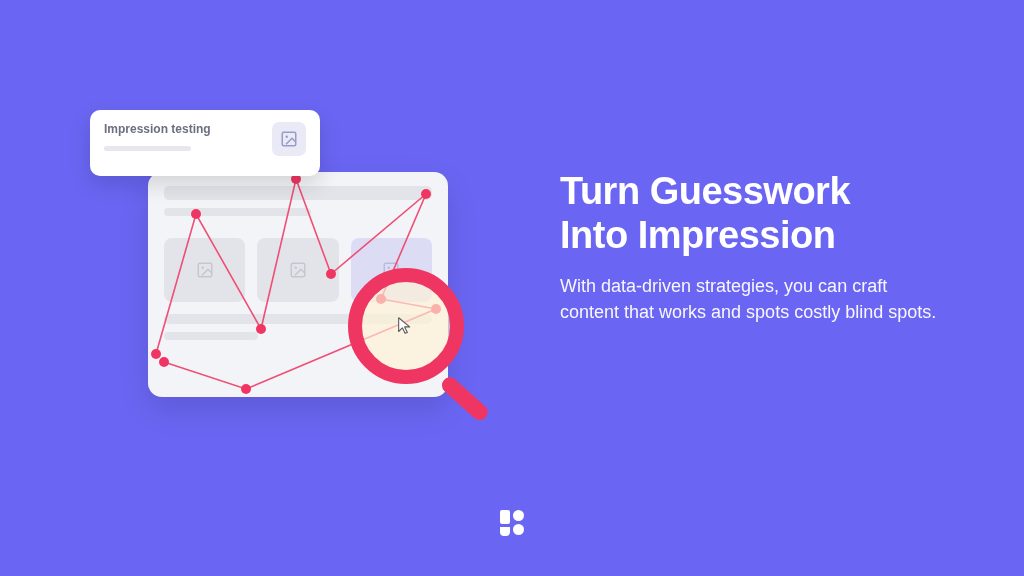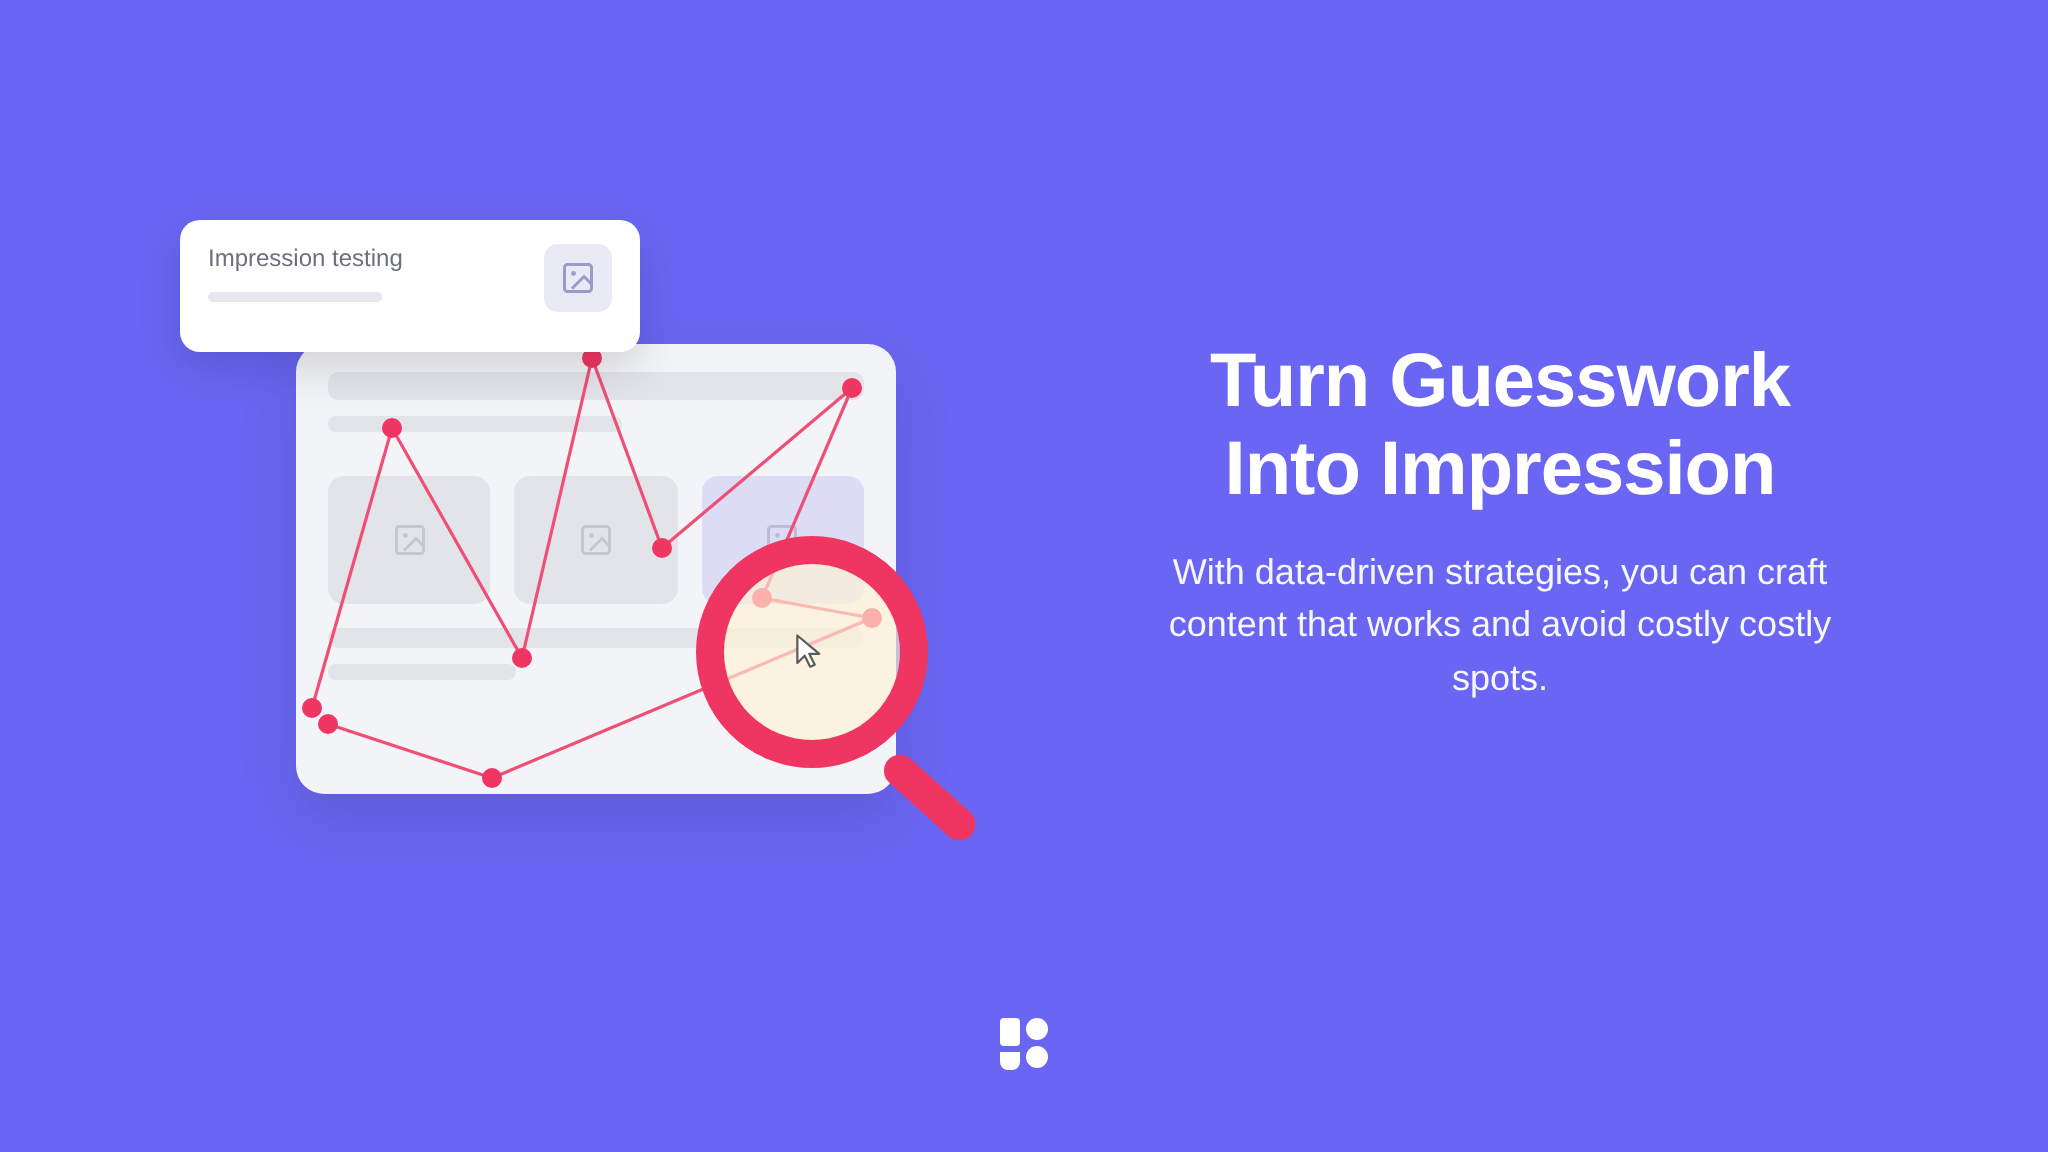--- a/index.html
+++ b/index.html
@@ -10,21 +10,20 @@
     font-family: -apple-system, BlinkMacSystemFont, "Segoe UI", Helvetica, Arial, sans-serif;
     position: relative;
     overflow: hidden;
   }
   .content-right {
     position: absolute;
     left: 560px;
     top: 170px;
     width: 380px;
     color: #fff;
-    text-align: center;
   }
   .headline {
     font-size: 38px;
     font-weight: 700;
     line-height: 1.15;
     letter-spacing: -0.5px;
     margin-bottom: 16px;
   }
   .subtext {
     font-size: 18px;
@@ -104,21 +103,21 @@
     width: 230px;
     height: 66px;
     background: #ffffff;
     border-radius: 10px;
     box-shadow: 0 8px 22px rgba(0,0,0,0.14);
     padding: 12px 14px;
     display: flex;
     align-items: flex-start;
     gap: 10px;
   }
-  .impression-text { flex: 1; }
+  .impression-text { flex: 1; font-weight: bold; }
   .impression-label {
     font-size: 12px;
     color: #6b6f80;
     margin-bottom: 10px;
   }
   .impression-bar {
     height: 5px;
     width: 55%;
     background: #e6e7ef;
     border-radius: 3px;
@@ -248,21 +247,21 @@
     <div class="mag-handle"></div>
   </div>
 
 </div>
 
 <div class="content-right">
   <h1 class="headline">
     <span>Turn Guesswork</span><br>
     <span>Into Impression</span>
   </h1>
-  <p class="subtext">With data-driven strategies, you can craft content that works and avoid costly costly spots.</p>
+  <p class="subtext">With data-driven strategies, you can craft content that works and spots costly blind spots.</p>
 </div>
 
 <div class="logo">
   <svg width="24" height="26" viewBox="0 0 24 26" fill="#ffffff">
     <rect x="0" y="0" width="10" height="14" rx="2"></rect>
     <rect x="13" y="0" width="11" height="11" rx="5.5"></rect>
     <path d="M0 17 h10 a0 0 0 0 1 0 0 v5 a4 4 0 0 1 -4 4 h-2 a4 4 0 0 1 -4 -4 z"></path>
     <circle cx="18.5" cy="19.5" r="5.5"></circle>
   </svg>
 </div>

